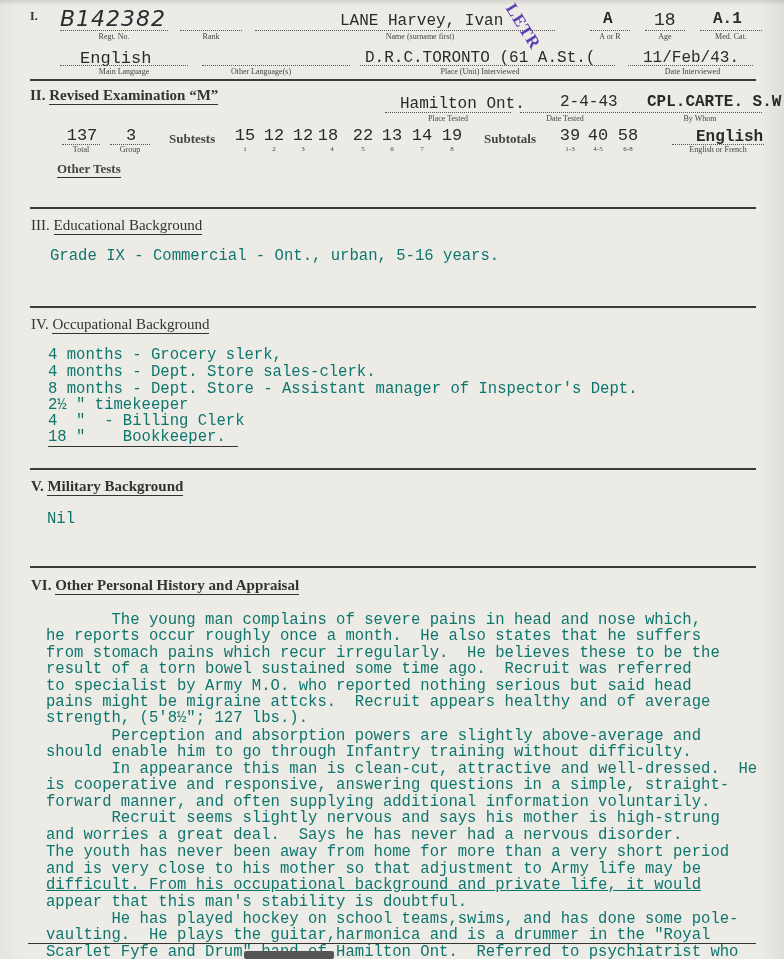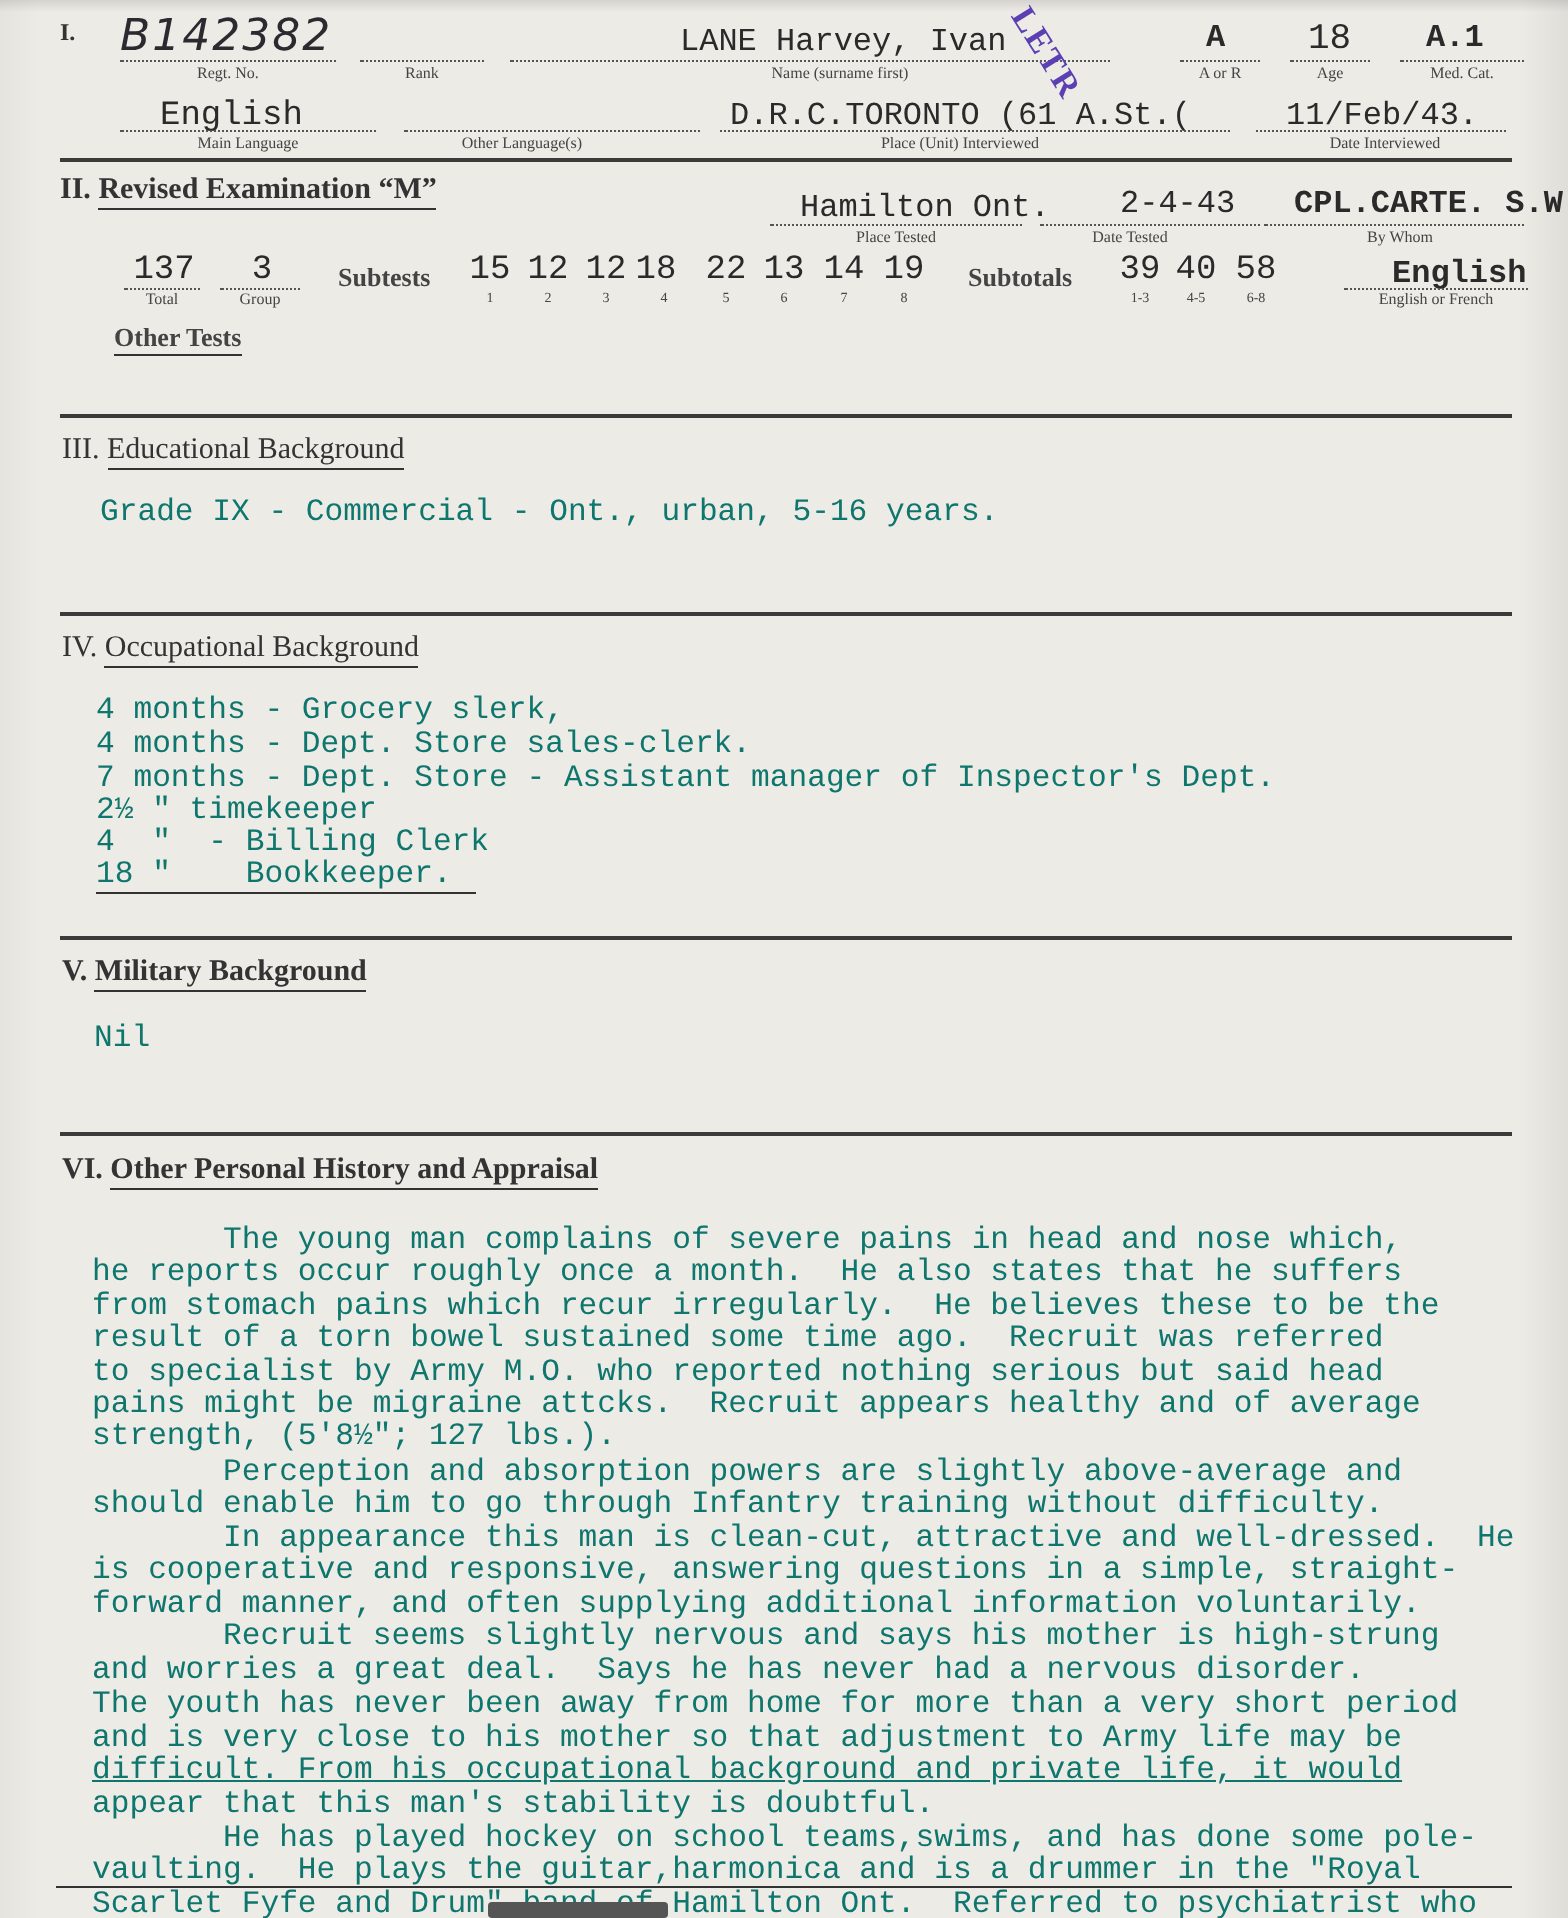--- a/index.html
+++ b/index.html
@@ -157,21 +157,21 @@
 <div class="hr" style="top:306px;"></div>
 
 <div>
   <div class="sec-head" style="left:31px;top:316px;">
     <span>IV.</span>
     <span class="ul">Occupational Background</span>
   </div>
   <div>
     <div class="type" style="left:48px;top:347px;">4 months - Grocery slerk,</div>
     <div class="type" style="left:48px;top:364px;">4 months - Dept. Store sales-clerk.</div>
-    <div class="type" style="left:48px;top:381px;">7 months - Dept. Store - Assistant manager of Inspector's Dept.</div>
+    <div class="type" style="left:48px;top:381px;">8 months - Dept. Store - Assistant manager of Inspector's Dept.</div>
     <div class="type" style="left:48px;top:397px;">2½ " timekeeper</div>
     <div class="type" style="left:48px;top:413px;">4  "  - Billing Clerk</div>
     <div class="type" style="left:48px;top:429px;">18 "    Bookkeeper.</div>
   </div>
   <div class="para-underline" style="left:48px;top:446px;width:190px;"></div>
 </div>
 
 <div class="hr" style="top:468px;"></div>
 
 <div>

